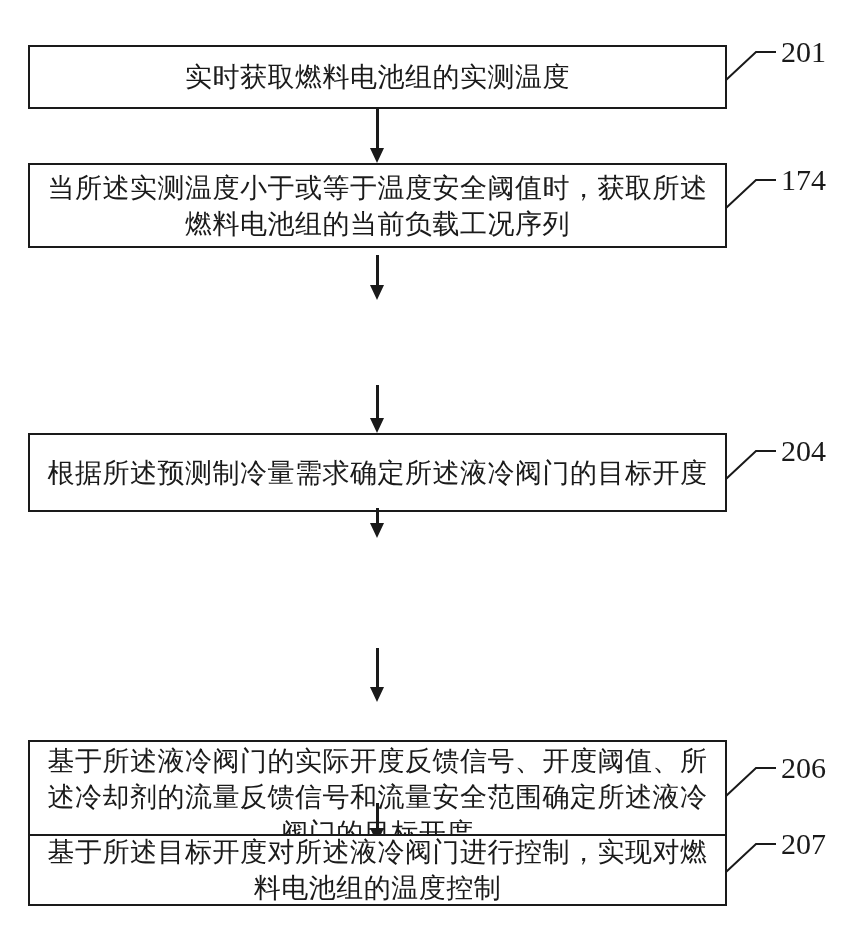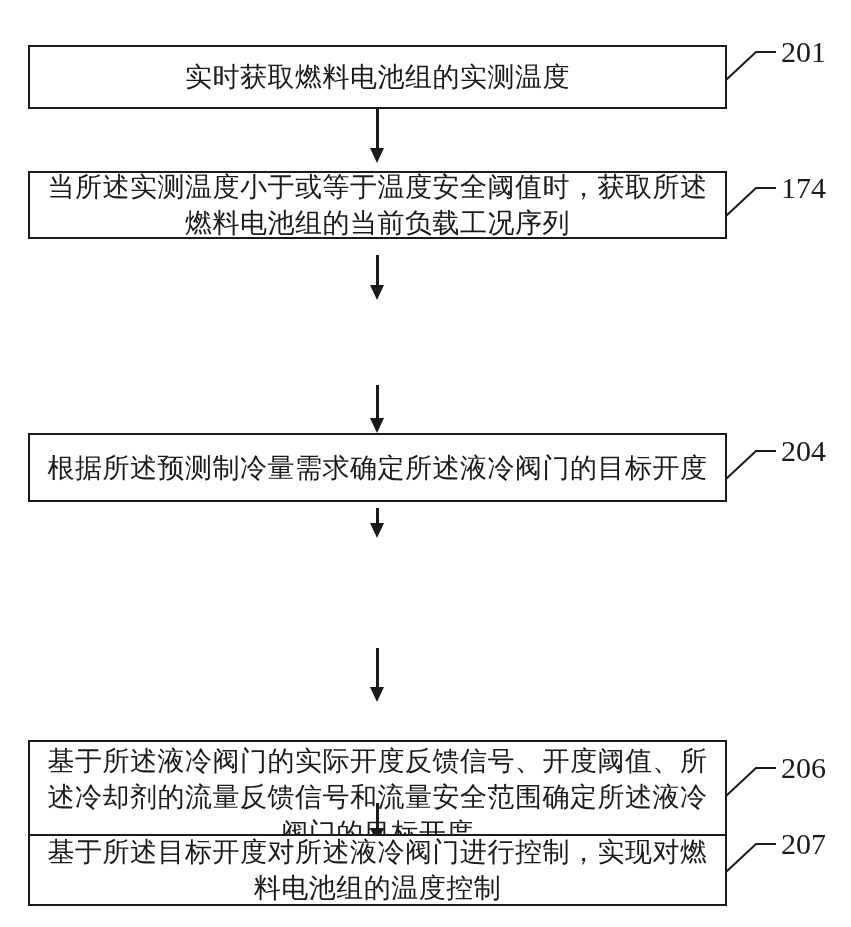--- a/index.html
+++ b/index.html
@@ -103,42 +103,42 @@
         <polyline points="1,38 31,10 51,10"></polyline>
       </svg>
     <span class="ref">201</span>
   </div>
 
   <div class="arrow" style="top:109px;height:54px">
     <span class="shaft"></span>
     <span class="head"></span>
   </div>
 
-  <div class="step" style="top:171px;height:68px;--ref:4px">
+  <div class="step" style="top:163px;height:85px;--ref:4px">
     <div class="box">
       <span class="boxtext">当所述实测温度小于或等于温度安全阈值时，获取所述燃料电池组的当前负载工况序列</span>
     </div>
     <svg class="leader" viewBox="0 0 52 40" preserveAspectRatio="none">
         <polyline points="1,38 31,10 51,10"></polyline>
       </svg>
     <span class="ref">174</span>
   </div>
 
   <div class="arrow" style="top:255px;height:45px">
     <span class="shaft"></span>
     <span class="head"></span>
   </div>
 
 
   <div class="arrow" style="top:385px;height:48px">
     <span class="shaft"></span>
     <span class="head"></span>
   </div>
 
-  <div class="step" style="top:433px;height:69px;--ref:5px">
+  <div class="step" style="top:433px;height:79px;--ref:5px">
     <div class="box">
       <span class="boxtext">根据所述预测制冷量需求确定所述液冷阀门的目标开度</span>
     </div>
     <svg class="leader" viewBox="0 0 52 40" preserveAspectRatio="none">
         <polyline points="1,38 31,10 51,10"></polyline>
       </svg>
     <span class="ref">204</span>
   </div>
 
   <div class="arrow" style="top:508px;height:30px">

